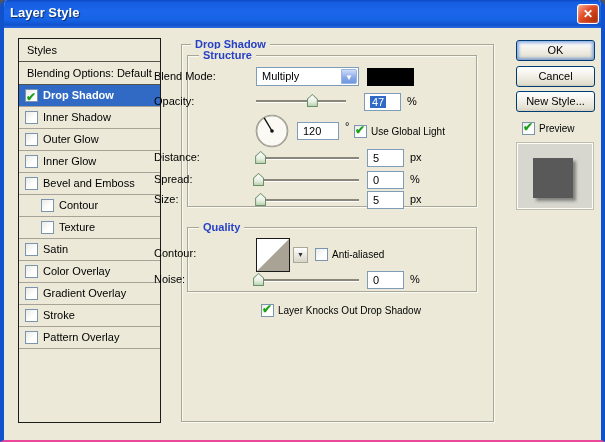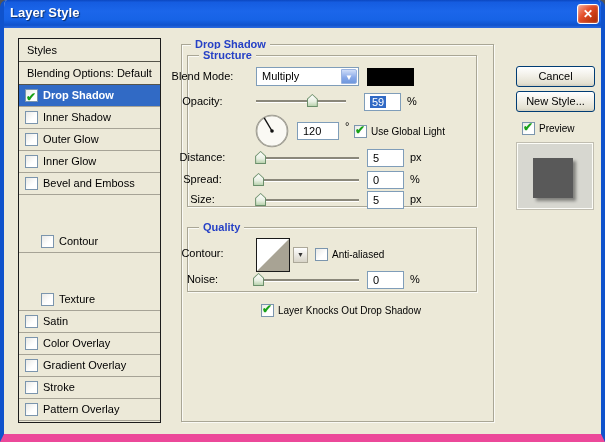--- a/index.html
+++ b/index.html
@@ -1,53 +1,53 @@
 <!DOCTYPE html>
 <html><head>
 <meta charset="utf-8">
 <style>
   html,body{margin:0;padding:0;background:#555;}
   *{box-sizing:border-box;font-family:"Liberation Sans",sans-serif;}
   #window{position:relative;width:605px;height:442px;background:#ece9d8;overflow:hidden;
-    border-left:4px solid #0f52cc;border-right:4px solid #0f52cc;border-bottom:8px solid #ec4899;
+    border-left:4px solid #0f52cc;border-right:4px solid #0f52cc;border-bottom:2px solid #ec4899;
     border-radius:7px 7px 0 0;}
   
   #titlebar{position:absolute;left:-4px;top:0;width:605px;height:28px;border-radius:7px 7px 0 0;
     background:linear-gradient(180deg,#0b47c0 0%,#155ce0 8%,#1b66ea 40%,#1763e6 70%,#0f52cc 90%,#2a6ae0 98%,#0b47c0 100%);}
   #title-text{position:absolute;left:10px;top:5px;color:#fff;font-size:13px;font-weight:bold;
     text-shadow:1px 1px 1px rgba(0,0,0,.55);}
   #close-btn{position:absolute;right:6px;top:4px;width:22px;height:20px;border:1px solid #fff;
     border-radius:3px;color:#fff;font-size:12px;font-weight:bold;line-height:18px;text-align:center;
     background:linear-gradient(135deg,#f5a894 0%,#e4502c 40%,#c43a12 70%,#a52a08 100%);
     box-shadow:inset 0 0 2px rgba(255,255,255,.6);cursor:default;}
   
   #sidebar{position:absolute;left:14px;top:38px;width:143px;height:385px;border:1px solid #1c1c1c;
     background:#ece9d8;overflow:hidden;}
   .side-row{position:relative;height:22px;line-height:21px;font-size:11px;color:#000;
     border-bottom:1px solid #a6a396;padding-left:8px;white-space:nowrap;}
   .side-row.plain{height:23px;line-height:22px;border-bottom-color:#55544a;}
   .side-row.check{padding-left:24px;}
-  .side-row.indent{padding-left:40px;margin-top:36px;}
+  .side-row.indent{padding-left:40px;}
   .side-row.selected{background:#316ac5;color:#fff;font-weight:bold;}
   .side-row .cb{left:6px;top:4px;}
   .side-row.indent .cb{left:22px;}
   
   .cb{position:absolute;width:13px;height:13px;background:linear-gradient(135deg,#e9e9e6,#ffffff 60%);
     border:1px solid #7b95ad;}
   .cb.checked::after{content:"✔";position:absolute;left:0;top:-3px;font-size:12px;font-weight:bold;color:#1aa118;}
   
   .groupbox{position:absolute;border:1px solid #a9a695;
     box-shadow:inset 1px 1px 0 rgba(255,255,255,.75),1px 1px 0 rgba(255,255,255,.75);}
   .legend{position:absolute;font-size:11px;font-weight:bold;color:#2641c6;background:#ece9d8;
     padding:0 4px;white-space:nowrap;z-index:3;}
   #main-group{left:177px;top:44px;width:313px;height:378px;}
   #structure-group{left:183px;top:55px;width:290px;height:152px;}
   #quality-group{left:183px;top:227px;width:290px;height:65px;}
   
-  .lbl{position:absolute;left:150px;width:97px;text-align:center;font-size:11px;color:#000;white-space:nowrap;}
+  .lbl{position:absolute;left:150px;width:97px;text-align:left;font-size:11px;color:#000;white-space:nowrap;}
   .unit{position:absolute;font-size:11px;color:#000;}
   .valbox{position:absolute;width:37px;height:18px;background:#fff;border:1px solid #7f9db9;
     font-size:11px;line-height:16px;padding-left:5px;color:#000;}
   .valbox .sel{background:#316ac5;color:#fff;padding:0 2px;}
   
   #blend-combo{position:absolute;left:252px;top:67px;width:103px;height:19px;background:#fff;
     border:1px solid #7f9db9;font-size:11px;line-height:17px;padding-left:5px;}
   #blend-arrow{position:absolute;right:1px;top:1px;width:16px;height:15px;border-radius:0 2px 2px 0;
     background:linear-gradient(180deg,#cfddf8,#86a7e8 60%,#6f98dd);color:#fff;font-size:8px;
     line-height:15px;text-align:center;border:1px solid #9ab3e0;}
@@ -114,21 +114,21 @@
     <span>Multiply</span>
     <span id="blend-arrow">▼</span>
   </div>
   <div id="color-swatch" style="background: rgb(0, 0, 0);"></div>
 
   <span class="lbl" style="top:95px;">Opacity:</span>
   <div class="track" style="left:252px;top:100px;width:90px;">
     <div class="thumb" style="left: calc(62% - 5px);"></div>
   </div>
   <div class="valbox" style="left:360px;top:93px;">
-    <span class="sel">59</span>
+    <span class="sel">47</span>
   </div>
   <span class="unit" style="left:403px;top:95px;">%</span>
 
   <svg id="angle-dial" width="36" height="36">
     <circle cx="18" cy="18" r="15.5" fill="#faf9f4" stroke="#8e8d85" stroke-width="1.6"></circle>
     <circle cx="18" cy="18" r="15.5" fill="none" stroke="#c9c6b8" stroke-width="0.6"></circle>
     <line x1="18" y1="18" x2="10.2" y2="4.8" stroke="#111" stroke-width="1.4"></line>
     <circle cx="18" cy="18" r="1.8" fill="#111"></circle>
   </svg>
   <div class="valbox" style="left:293px;top:122px;width:42px;">
@@ -184,20 +184,21 @@
     <div class="thumb" style="left: calc(2% - 5px);"></div>
   </div>
   <div class="valbox" style="left:363px;top:271px;">
     <span>0</span>
   </div>
   <span class="unit" style="left:406px;top:273px;">%</span>
 
   <span class="cb checked" style="left:257px;top:304px;"></span>
   <span class="chk-label" style="left:274px;top:305px;text-align:center;">Layer Knocks Out Drop Shadow</span>
 
+  <div class="xp-btn default" style="top:40px;">OK</div>
   <div class="xp-btn" style="top:66px;">Cancel</div>
   <div class="xp-btn" style="top:91px;">New Style...</div>
   <span class="cb checked" style="left:518px;top:122px;"></span>
   <span class="chk-label" style="left:535px;top:123px;">Preview</span>
   <div id="preview-panel">
     <div id="preview-square"></div>
   </div>
 
 </div>
 

